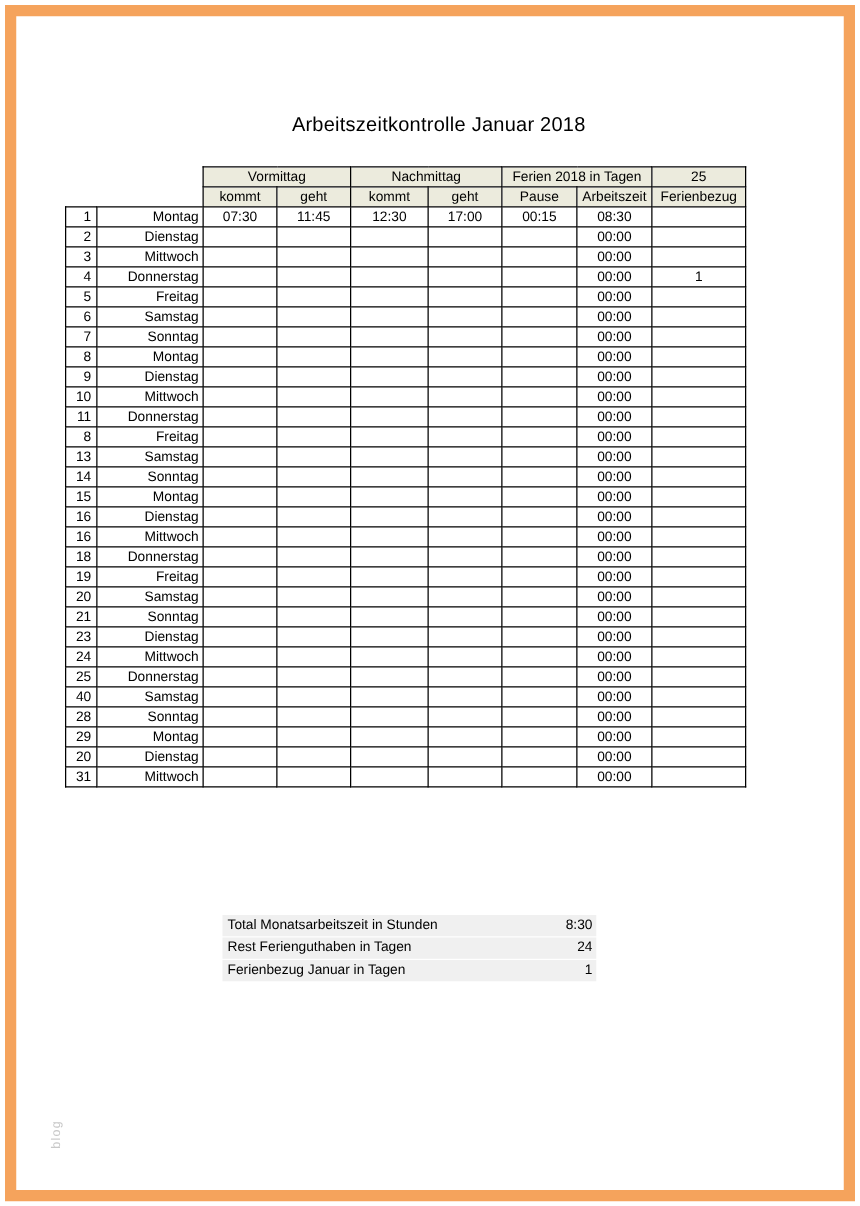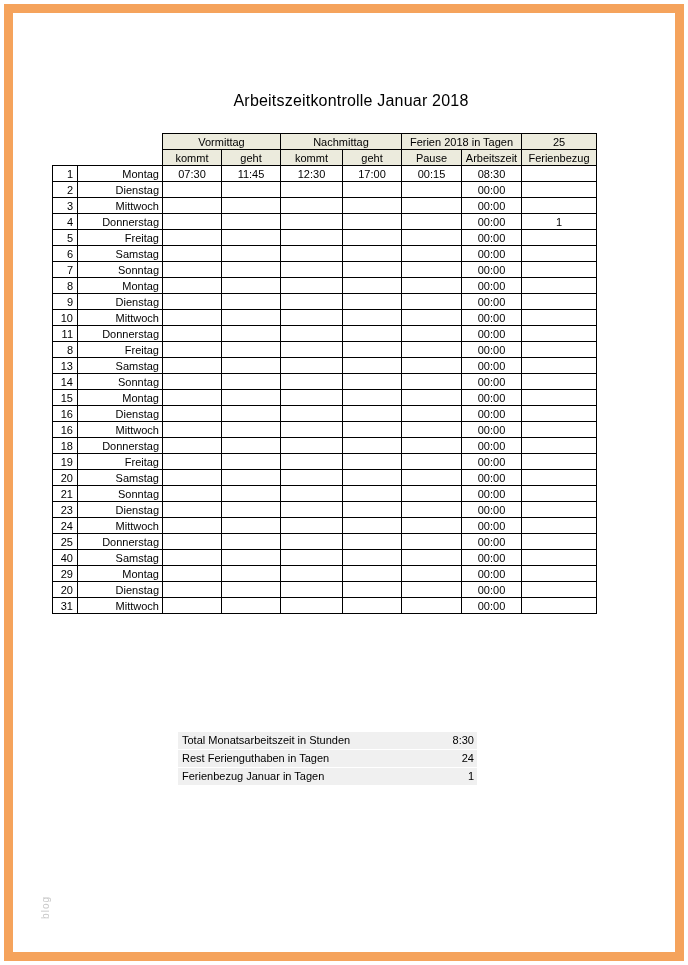--- a/index.html
+++ b/index.html
@@ -417,20 +417,31 @@
     <td class="day">Samstag</td>
     <td class="val"></td>
     <td class="val"></td>
     <td class="val"></td>
     <td class="val"></td>
     <td class="val"></td>
     <td class="val">00:00</td>
     <td class="val"></td>
   </tr>
 
+  <tr>
+    <td class="nr">28</td>
+    <td class="day">Sonntag</td>
+    <td class="val"></td>
+    <td class="val"></td>
+    <td class="val"></td>
+    <td class="val"></td>
+    <td class="val"></td>
+    <td class="val">00:00</td>
+    <td class="val"></td>
+  </tr>
 
   <tr>
     <td class="nr">29</td>
     <td class="day">Montag</td>
     <td class="val"></td>
     <td class="val"></td>
     <td class="val"></td>
     <td class="val"></td>
     <td class="val"></td>
     <td class="val">00:00</td>

